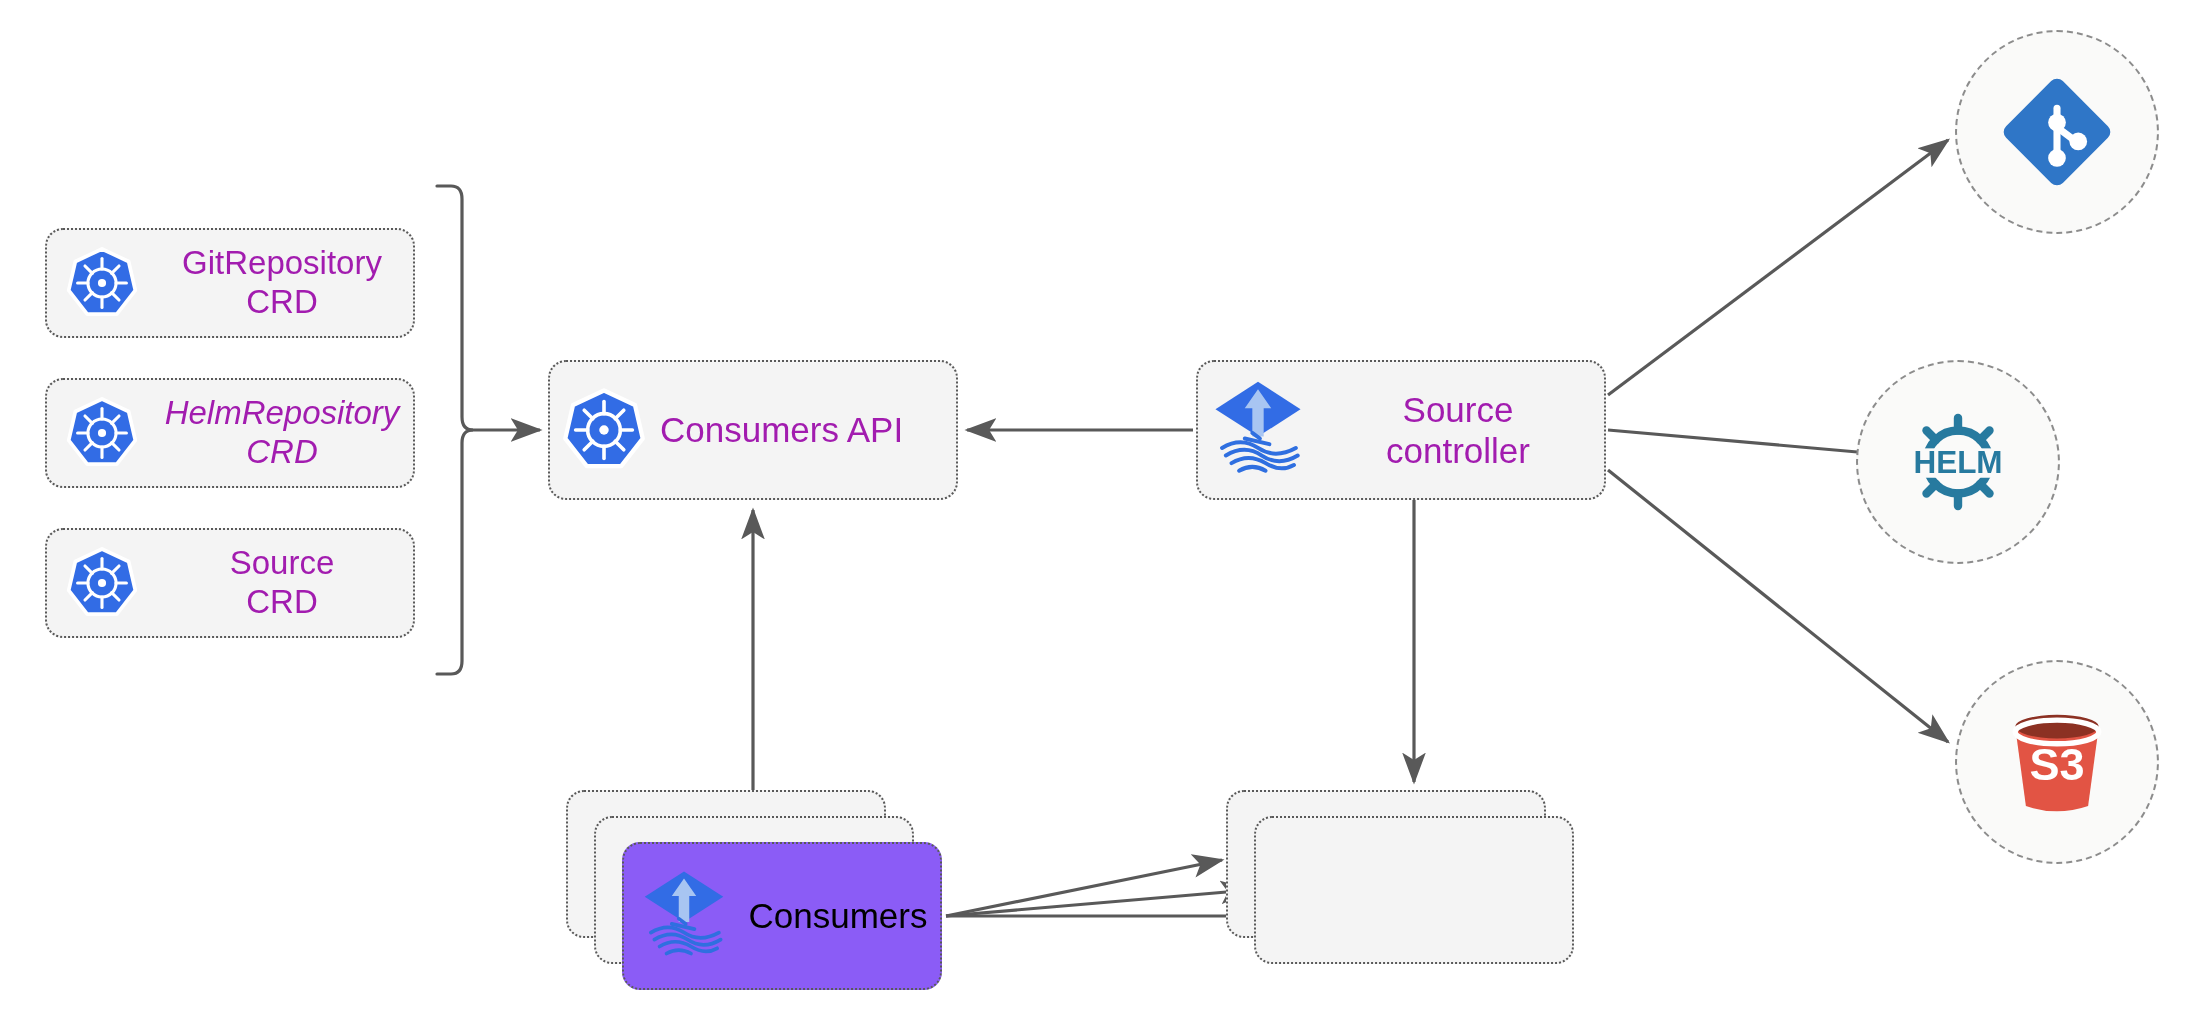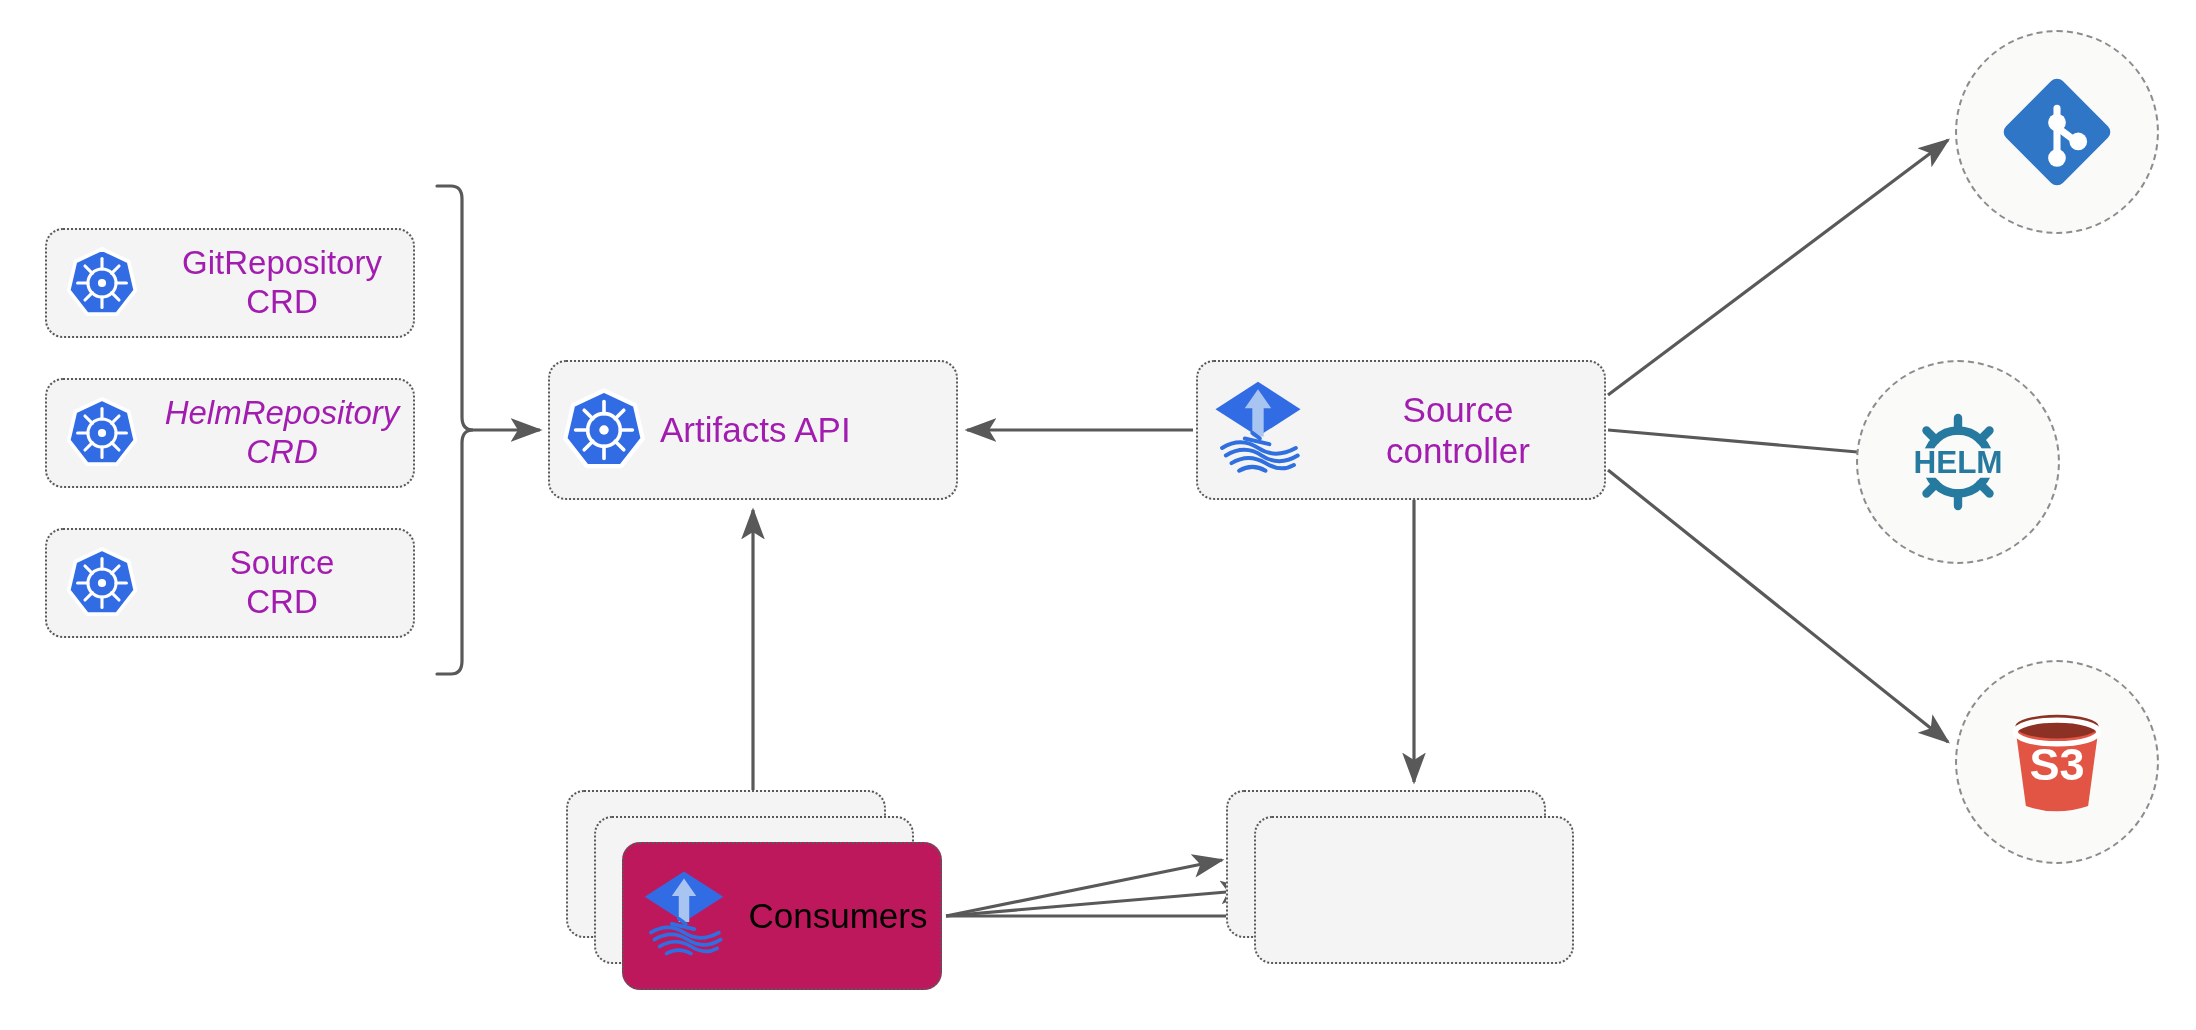--- a/index.html
+++ b/index.html
@@ -60,21 +60,21 @@
     position:absolute;
     background:#f4f4f4;
     border:2.5px dotted #595959;
     border-radius:18px;
     box-sizing:border-box;
   }
   .stack .sheet.s1{left:0;top:0;}
   .stack .sheet.s2{left:28px;top:26px;}
   .stack .front{
     position:absolute;left:56px;top:52px;
-    background:#be185d;
+    background:#8b5cf6;
     border:2.5px dotted #595959;
     border-radius:18px;
     box-sizing:border-box;
     display:flex;align-items:center;
   }
   .stack .front .ico{flex:0 0 auto;display:flex;align-items:center;justify-content:center;}
   .stack .front .label{flex:1 1 auto;text-align:center;font-size:35px;color:#000;padding-right:8px;}
 
   #consumers{left:566px;top:790px;width:376px;height:200px;}
   #consumers .sheet,#consumers .front{width:320px;height:148px;}
@@ -218,21 +218,21 @@
           <line x1="17" y1="50" x2="31" y2="50"></line>
           <line x1="69" y1="50" x2="83" y2="50"></line>
           <line x1="27" y1="27" x2="37" y2="37"></line>
           <line x1="63" y1="63" x2="73" y2="73"></line>
           <line x1="73" y1="27" x2="63" y2="37"></line>
           <line x1="37" y1="63" x2="27" y2="73"></line>
         </g>
         <circle cx="50" cy="50" r="5.5" fill="#ffffff"></circle>
       </svg>
     </span>
-    <span class="label">Artifacts API</span>
+    <span class="label">Consumers API</span>
   </div>
 
   <div class="node" id="source-controller">
     <span class="ico">
       <svg width="96" height="104" viewBox="0 0 100 110">
         <path d="M50 4 L95 33 L50 62 L5 33 Z" fill="#326ce5"></path>
         <path d="M50 12 L64 32 L56 32 L56 62 L44 62 L44 32 L36 32 Z" fill="#a8c5f2"></path>
         <g stroke="#2f6fe0" stroke-width="4.2" fill="none" stroke-linecap="round">
           <path d="M12 74 Q32 62 50 74 Q68 86 90 74"></path>
           <path d="M16 82 Q36 70 54 82 Q72 94 92 82"></path>

